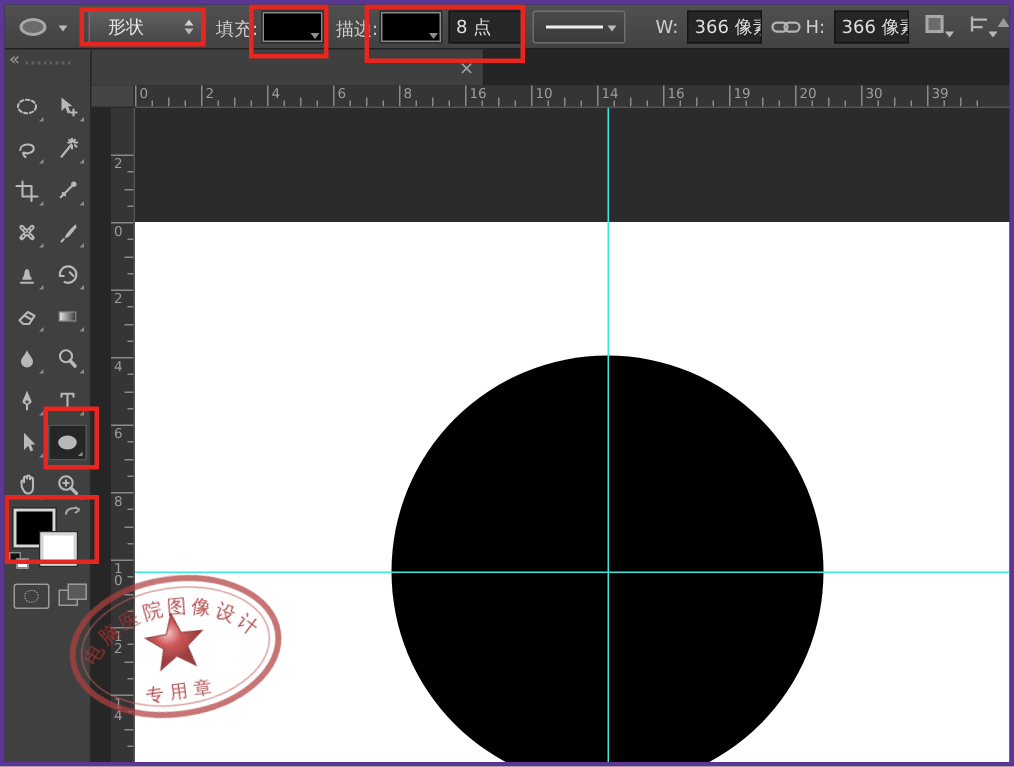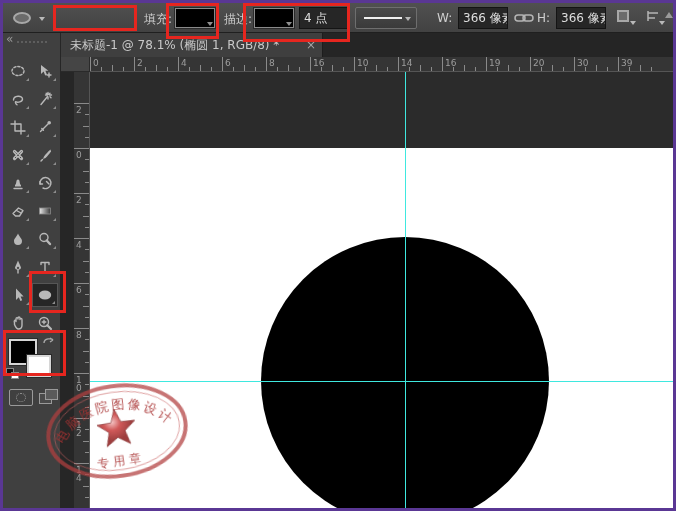--- a/index.html
+++ b/index.html
@@ -68,33 +68,38 @@
 <body>
 
 <div id="app">
 
   <div class="optbar">
     <div class="abs" style="left:8px;top:6px;width:40px;height:18px;">
       <span class="abs" style="left:2px;top:3px;width:18px;height:12px;border:2px solid #a8a8a8;border-radius:50%;background:#6b6b6b;"></span>
       <span class="caret sm" style="left:28px;top:8px;"></span>
     </div>
 
+    <div class="select" style="left:56px;width:78px;padding-left:12px;">
+      <span>形状</span>
+      <span class="caret sm" style="right:7px;top:5px;border-top:none;border-bottom:4px solid #d0d0d0;"></span>
+      <span class="caret sm" style="right:7px;top:11px;"></span>
+    </div>
 
     <span class="optlabel" style="left:141px;">填充:</span>
     <div class="swatchbtn" style="left:172px;">
       <span class="caret sm" style="right:1px;bottom:1px;border-top-color:#8f8f8f;"></span>
     </div>
 
     <span class="optlabel" style="left:221px;">描边:</span>
     <div class="swatchbtn" style="left:251px;">
       <span class="caret sm" style="right:1px;bottom:1px;border-top-color:#8f8f8f;"></span>
     </div>
 
     <div class="field" style="left:296px;width:50px;">
-      <span>4 点</span>
+      <span>8 点</span>
     </div>
 
     <div class="select" style="left:352px;width:62px;background:linear-gradient(#4a4a4a,#3a3a3a);">
       <span class="lineprev"></span>
       <span class="caret sm" style="right:5px;top:9px;"></span>
     </div>
 
     <span class="optlabel" style="left:434px;">W:</span>
     <div class="field" style="left:455px;width:50px;">
       <span>366 像素</span>
@@ -128,21 +133,20 @@
           </g>
         </svg>
       <span class="caret sm" style="left:13px;top:13px;"></span>
     </span>
 
     <span class="abs" style="left:662px;top:9px;width:0;height:0;border-left:4px solid transparent;border-right:4px solid transparent;border-bottom:6px solid #9a9a9a;"></span>
   </div>
 
   <div class="tabbar">
     <div class="tab">
-      <span>未标题-1 @ 78.1% (椭圆 1, RGB/8) *</span>
       <span class="tabclose">×</span>
     </div>
   </div>
 
   <div class="toolbar">
     <span class="collapse">«</span>
     <div class="grip"></div>
     <div id="tools">
         <div class="toolcell" style="left: 2px; top: 26px;">
           <svg width="16" height="16" viewBox="0 0 16 16">

